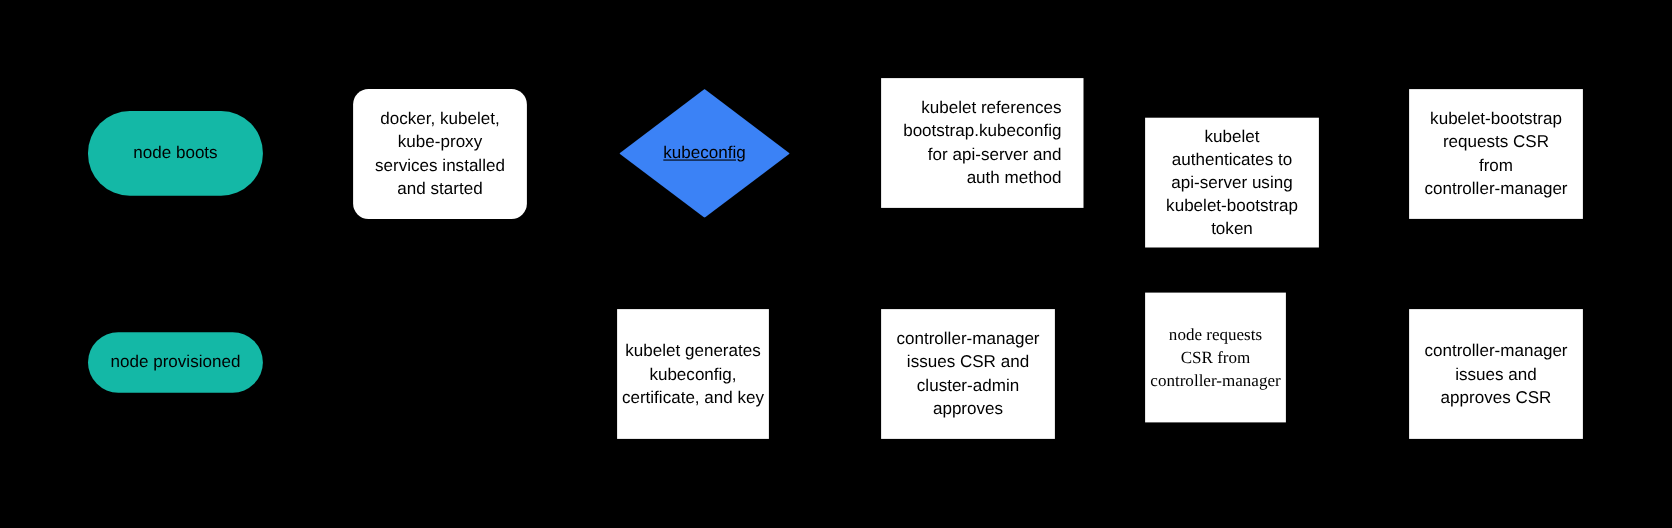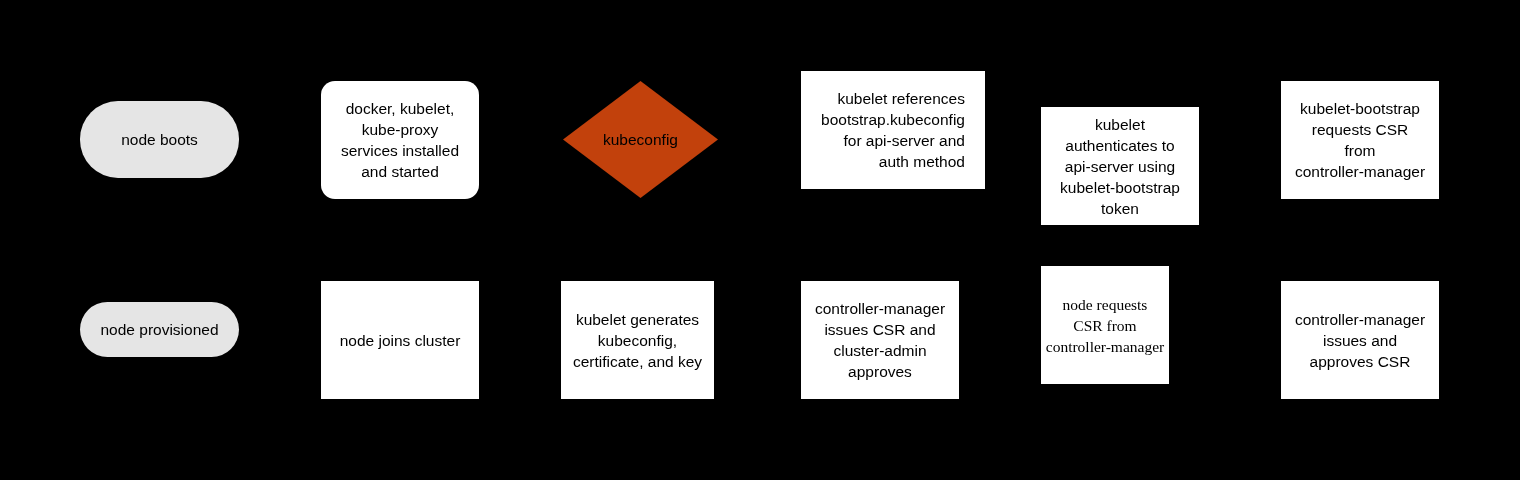--- a/index.html
+++ b/index.html
@@ -16,35 +16,36 @@
     display: flex;
     align-items: center;
     justify-content: center;
     text-align: center;
     color: #000000;
     font-size: 15.5px;
     line-height: 21px;
     white-space: pre-line;
   }
   .process  { background: #ffffff; }
-  .terminal { background: #e5e5e5; border-radius: 38px; }
+  .terminal { background: #14b8a6; border-radius: 38px; }
   .decision {
-    background: #c2410c;
+    background: #3b82f6;
     clip-path: polygon(50% 0, 100% 50%, 50% 100%, 0 50%);
+    text-decoration: underline;
   }
   
   .n0  { left: 80px;   top: 101px; width: 159px; height: 77px;  }
   .n1  { left: 321px;  top: 81px;  width: 158px; height: 118px; border-radius: 14px; }
   .n2  { left: 563px;  top: 81px;  width: 155px; height: 117px; }
   .n3  { left: 801px;  top: 71px;  width: 184px; height: 118px; text-align: right; }
   .n4  { left: 1041px; top: 81px;  width: 158px; height: 118px; margin-top: 26px; }
   .n5  { left: 1281px; top: 81px;  width: 158px; height: 118px; }
   .n6  { left: 80px;   top: 302px; width: 159px; height: 55px;  }
   .n7  { left: 321px;  top: 281px; width: 158px; height: 118px; }
-  .n8  { left: 561px;  top: 281px; width: 153px; height: 118px; }
+  .n8  { left: 561px;  top: 281px; width: 138px; height: 118px; }
   .n9  { left: 801px;  top: 281px; width: 158px; height: 118px; }
   .n10 { left: 1041px; top: 266px; width: 128px; height: 118px; font-family: Liberation Serif, serif; }
   .n11 { left: 1281px; top: 281px; width: 158px; height: 118px; }
 </style>
 </head>
 <body>
 
 <div class="canvas">
   <div class="node terminal n0">node boots</div>
   <div class="node process  n1">docker, kubelet,
@@ -59,21 +60,20 @@
   <div class="node process  n4">kubelet
 authenticates to
 api-server using
 kubelet-bootstrap
 token</div>
   <div class="node process  n5">kubelet-bootstrap
 requests CSR
 from
 controller-manager</div>
   <div class="node terminal n6">node provisioned</div>
-  <div class="node process  n7">node joins cluster</div>
   <div class="node process  n8">kubelet generates
 kubeconfig,
 certificate, and key</div>
   <div class="node process  n9">controller-manager
 issues CSR and
 cluster-admin
 approves</div>
   <div class="node process  n10">node requests
 CSR from
 controller-manager</div>

